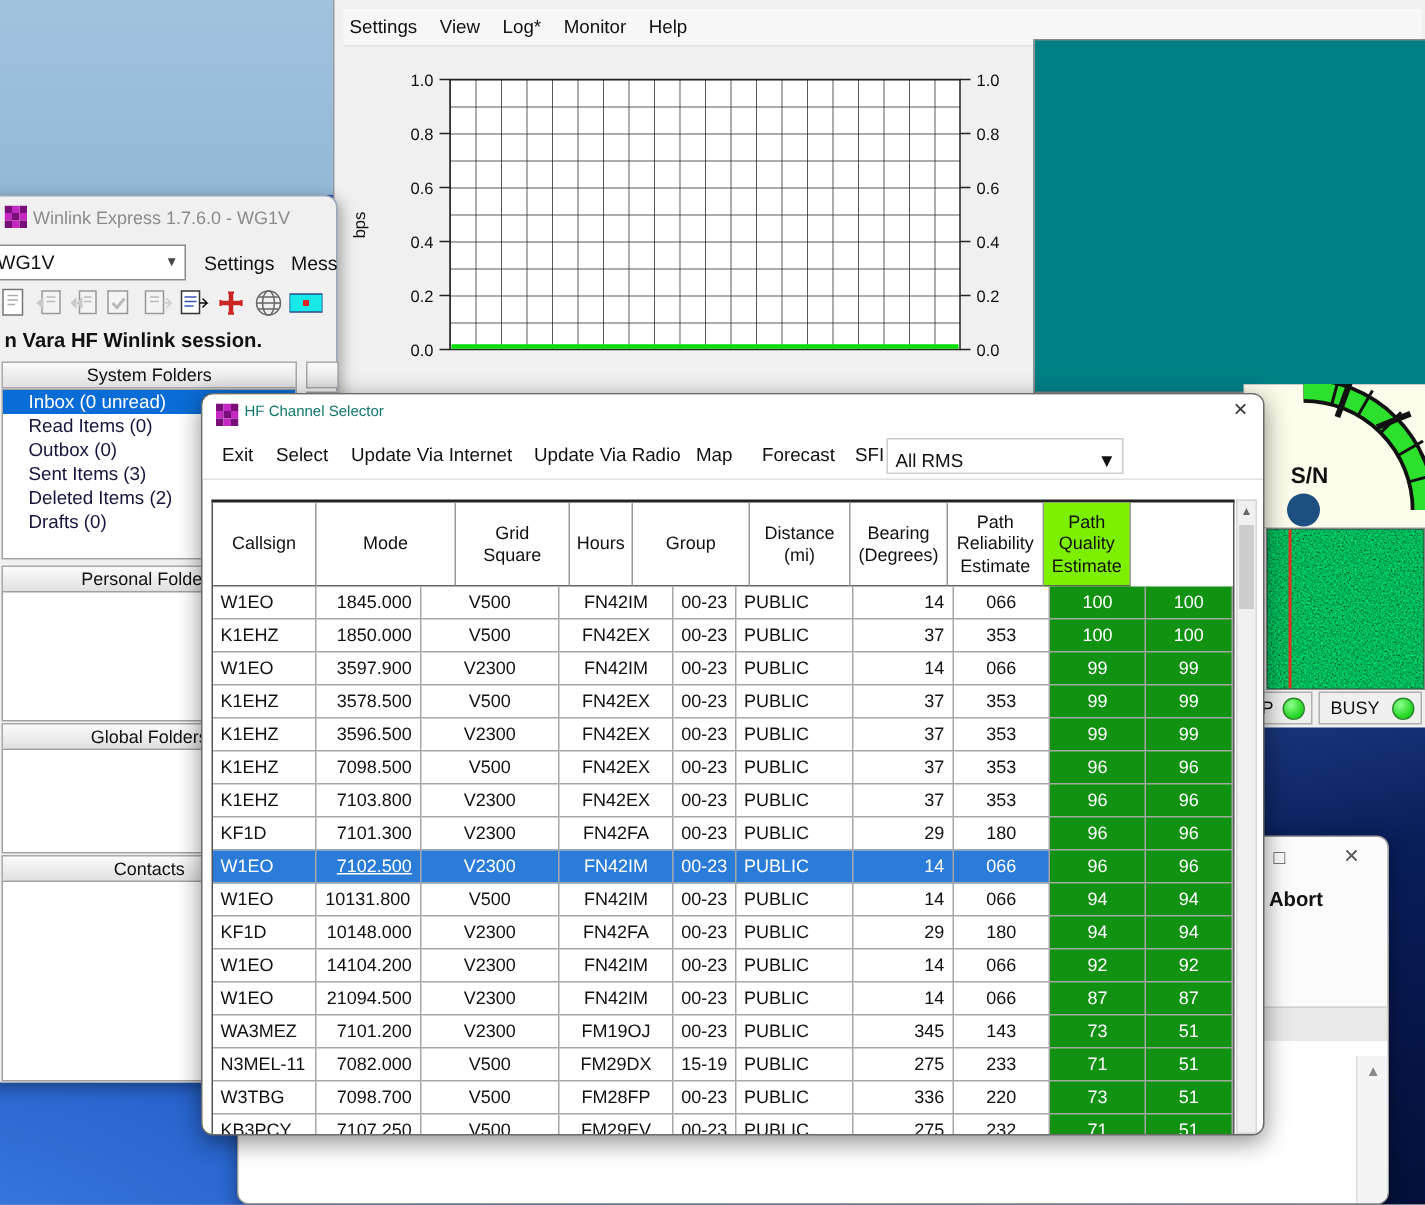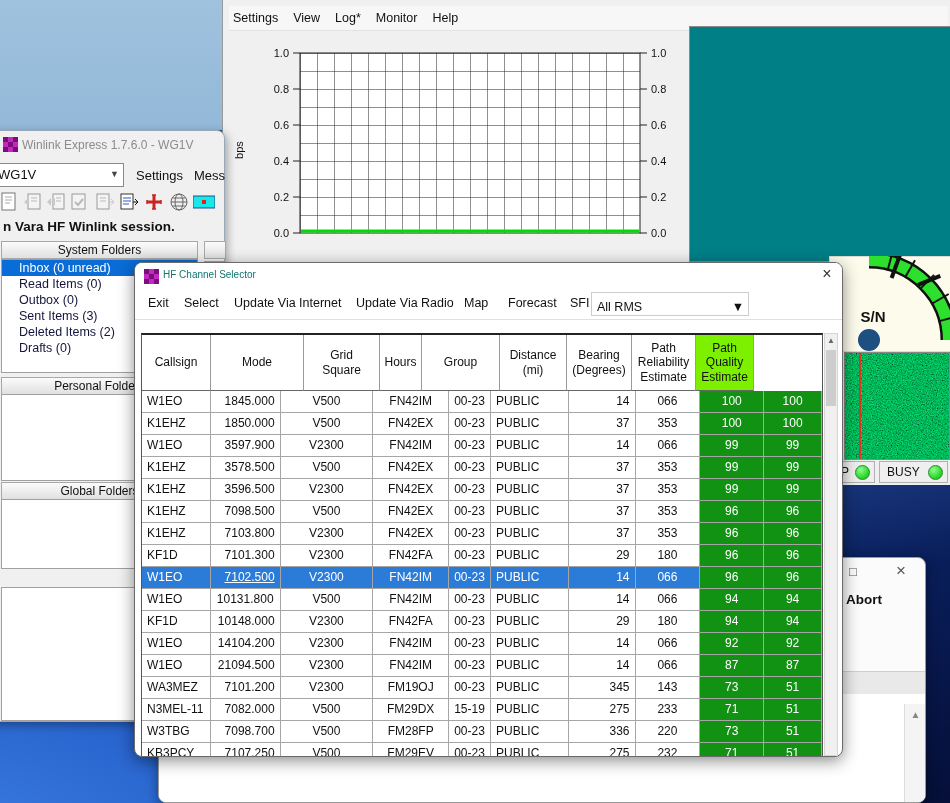--- a/index.html
+++ b/index.html
@@ -261,20 +261,21 @@
         <span>Deleted Items (2)</span>
         <span>Drafts (0)</span>
       </div>
 
     <div class="wl-header" style="top:246px">Personal Folders</div>
     <div class="wl-panel" style="top:263px;height:87px"></div>
 
     <div class="wl-header" style="top:351px">Global Folders</div>
     <div class="wl-panel" style="top:368px;height:70px"></div>
 
+    <div class="wl-header" style="top:439px">Contacts</div>
     <div class="wl-panel" style="top:456px;height:134px"></div>
   </div>
 
   <div id="sess" class="win">
     <span class="maxb">□</span>
     <span class="clsb">×</span>
     <div id="sess-abort">Abort</div>
     <div id="sess-strip"></div>
     <div id="sess-msgarea">
       <div id="sess-scroll">

